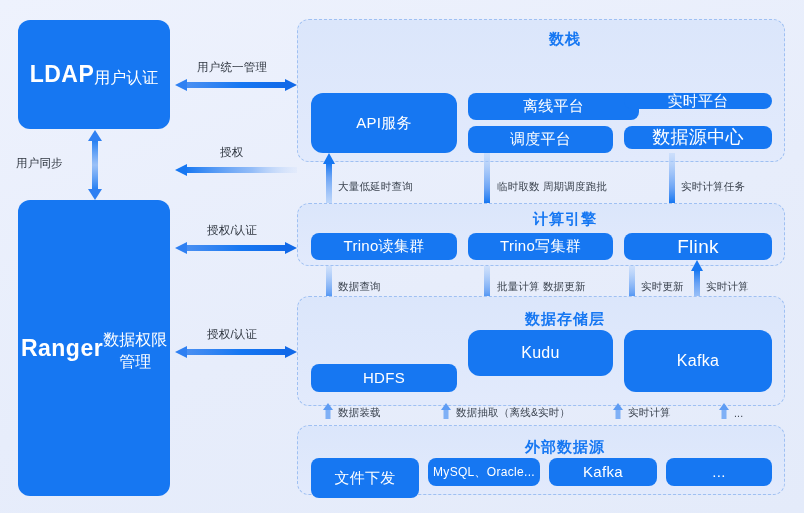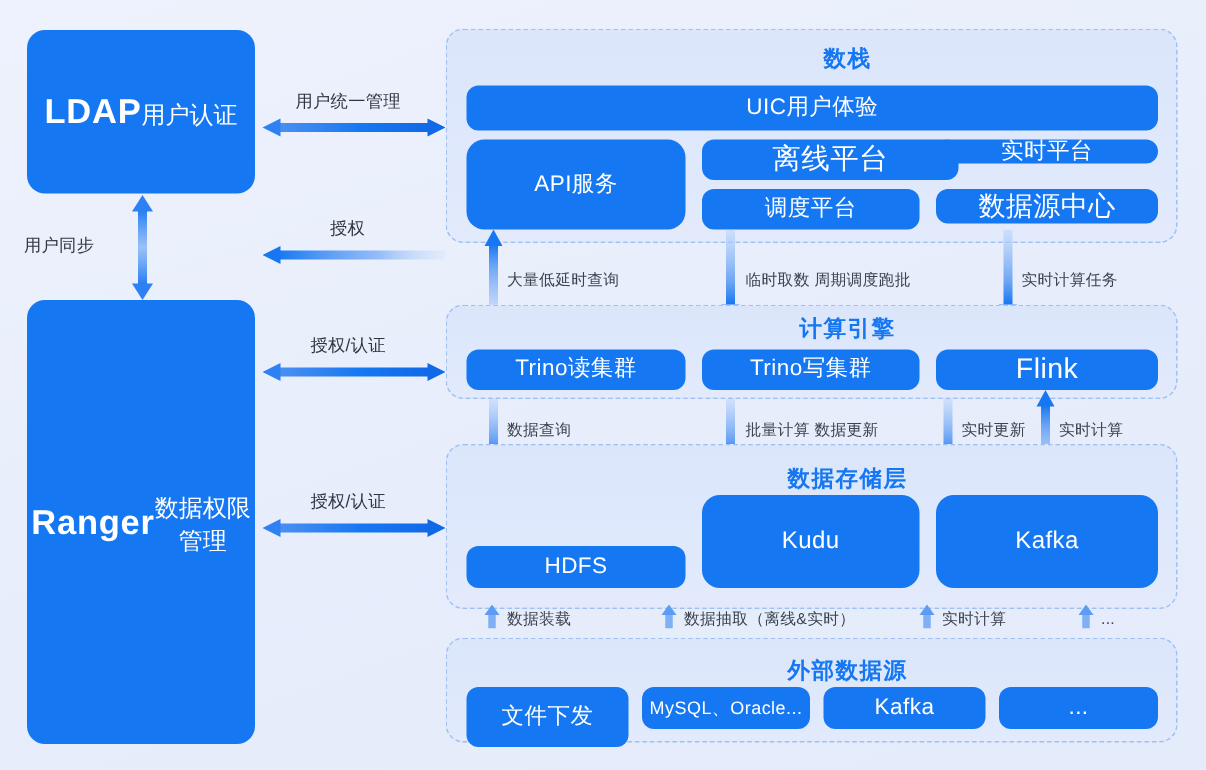--- a/index.html
+++ b/index.html
@@ -176,25 +176,24 @@
       <rect x="10" y="4" width="102" height="6" fill="url(#gradRight)"></rect>
       <polygon points="0,7 12,1 12,13" fill="#2f80f2"></polygon>
       <polygon points="122,7 110,1 110,13" fill="#1169e8"></polygon>
     </svg>
   </div>
 
   <div class="abs panel" style="left:297px; top:19px; width:488px; height:143px;">
     <div class="panel-title" style="top:10px;">数栈</div>
   </div>
 
-  <div class="abs blue-box" style="left:311px; top:57px; width:461px; height:30px; font-size:15px;">UIC用户体验</div>
 
   <div class="abs blue-box big" style="left:311px; top:93px; width:146px; height:60px; font-size:15px;">API服务</div>
 
-  <div class="abs blue-box" style="left:468px; top:93px; width:171px; height:27px; font-size:19px;">离线平台</div>
+  <div class="abs blue-box" style="left:468px; top:93px; width:171px; height:27px; font-size:15px;">离线平台</div>
   <div class="abs blue-box" style="left:624px; top:93px; width:148px; height:16px; font-size:15px;">实时平台</div>
   <div class="abs blue-box" style="left:468px; top:126px; width:145px; height:27px; font-size:15px;">调度平台</div>
   <div class="abs blue-box" style="left:624px; top:126px; width:148px; height:23px; font-size:18px;">数据源中心</div>
 
   <div class="v-arrow" style="left:322px; top:153px;">
     <svg width="14" height="58" viewBox="0 0 14 58">
       <rect x="4" y="10" width="6" height="48" fill="url(#gradUp)"></rect>
       <polygon points="7,0 13,11 1,11" fill="#1677f2"></polygon>
     </svg>
   </div>
@@ -254,21 +253,21 @@
       <polygon points="7,0 13,11 1,11" fill="#1677f2"></polygon>
     </svg>
   </div>
   <div class="alabel" style="left:706px; top:280px;">实时计算</div>
 
   <div class="abs panel" style="left:297px; top:296px; width:488px; height:110px;">
     <div class="panel-title" style="top:13px;">数据存储层</div>
   </div>
 
   <div class="abs blue-box" style="left:311px; top:364px; width:146px; height:28px; font-size:15px;">HDFS</div>
-  <div class="abs blue-box big" style="left:468px; top:330px; width:145px; height:62px; font-size:16px;">Kudu</div>
+  <div class="abs blue-box big" style="left:468px; top:330px; width:145px; height:46px; font-size:16px;">Kudu</div>
   <div class="abs blue-box big" style="left:624px; top:330px; width:148px; height:62px; font-size:16px;">Kafka</div>
 
   <div class="v-arrow" style="left:322px; top:403px;">
     <svg width="12" height="16" viewBox="0 0 12 16">
       <rect x="3.5" y="6" width="5" height="10" fill="#7fb0f6"></rect>
       <polygon points="6,0 11,7 1,7" fill="#5e9cf4"></polygon>
     </svg>
   </div>
   <div class="alabel" style="left:338px; top:406px;">数据装载</div>
 

